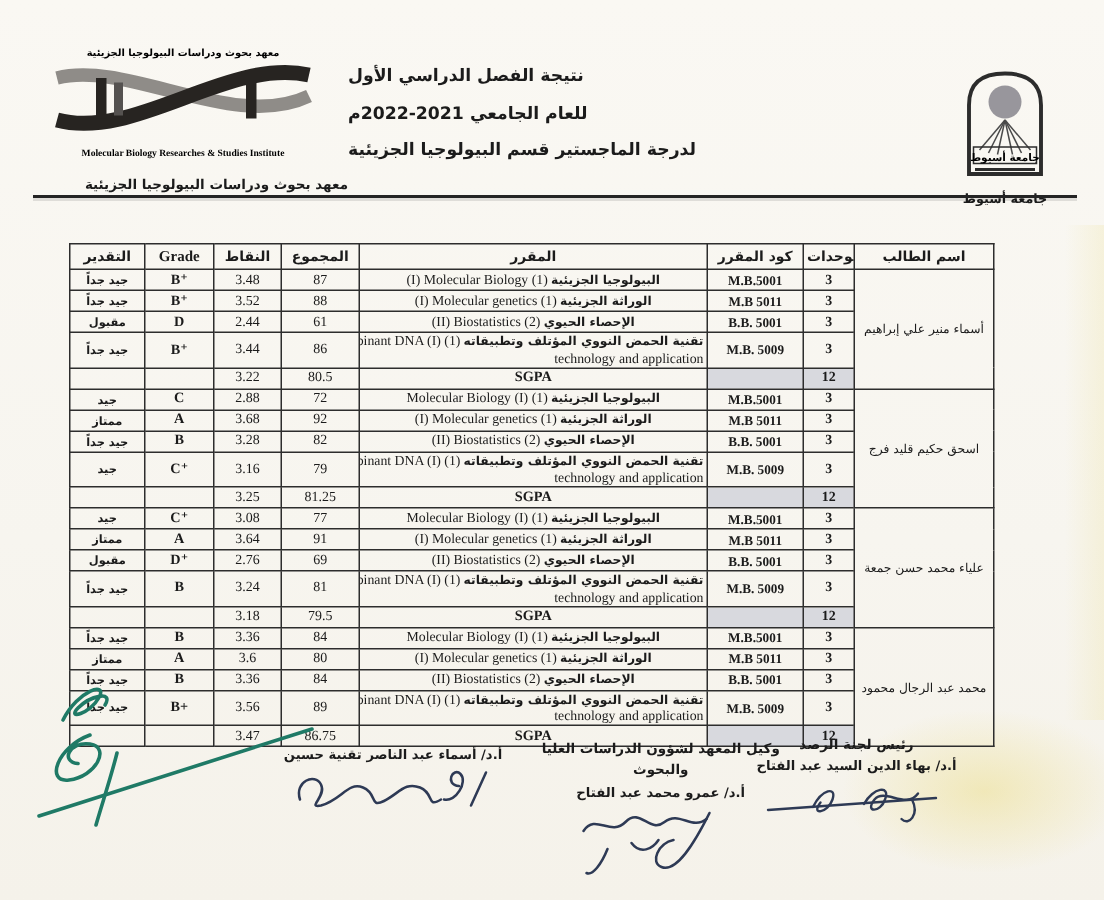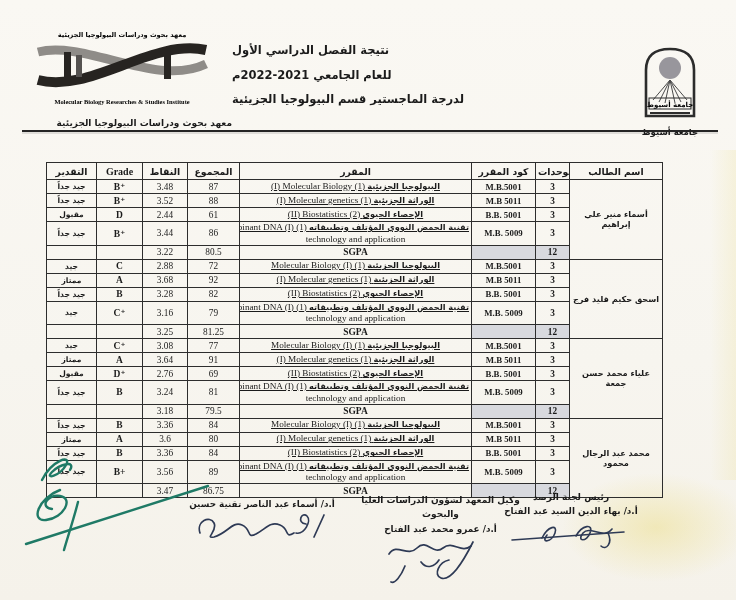--- a/index.html
+++ b/index.html
@@ -25,26 +25,26 @@
   table.results th,table.results td{border:1px solid #2d2d2d;padding:0 2px;text-align:center;vertical-align:middle;overflow:hidden;}
   table.results{border:1.6px solid #242424;}
   thead th{height:16px;font-size:9.3px;font-weight:bold;font-family:"DejaVu Sans",sans-serif;}
   thead th.latin{font-family:"Liberation Serif",serif;font-size:10px;}
   td{height:13px;}
   .eval-cell{font-family:"DejaVu Sans",sans-serif;font-weight:bold;font-size:7.6px;direction:rtl;}
   .grade-cell{font-family:"Liberation Serif","DejaVu Sans",serif;font-weight:bold;font-size:9.5px;}
   .num-cell{font-family:"Liberation Serif",serif;font-weight:normal;font-size:9.3px;}
   .code-cell{font-family:"Liberation Serif",serif;font-weight:bold;font-size:8.8px;}
   .units-cell{font-family:"Liberation Serif",serif;font-weight:bold;font-size:9.3px;}
-  .name-cell{font-family:"DejaVu Sans",sans-serif;font-weight:bold;font-size:8.2px;direction:rtl;}
+  .name-cell{font-family:"DejaVu Sans",sans-serif;font-weight:normal;font-size:8.2px;direction:rtl;}
   .course-cell{padding:0 3px;}
-  .course-l1{direction:rtl;white-space:nowrap;font-size:8.6px;line-height:1.25;text-decoration:underline;}
+  .course-l1{direction:rtl;white-space:nowrap;font-size:8.6px;line-height:1.25;}
   .c-ar{font-family:"DejaVu Sans",sans-serif;font-weight:bold;font-size:8.2px;}
   .c-en{font-family:"Liberation Serif",serif;font-size:9.2px;}
-  .course-l2{font-family:"Liberation Serif",serif;font-size:9.2px;line-height:1.2;}
+  .course-l2{font-family:"Liberation Serif",serif;font-size:9.2px;line-height:1.2;text-align:right;}
   .sgpa-row td{height:13px;}
   .sgpa-label{font-family:"Liberation Serif",serif;font-weight:bold;font-size:9.5px;}
   .shade{background:#d8d9de;}
 
   
   .sig-block{position:absolute;text-align:center;direction:rtl;}
   .sig-title{font-family:"DejaVu Sans",sans-serif;font-weight:bold;font-size:9px;line-height:1.6;}
   .sig-name{font-family:"DejaVu Sans",sans-serif;font-weight:bold;font-size:8.8px;line-height:1.6;}
   .sig-dean{left:172px;top:497px;width:180px;}
   .sig-vice{left:348px;top:493px;width:185px;}

